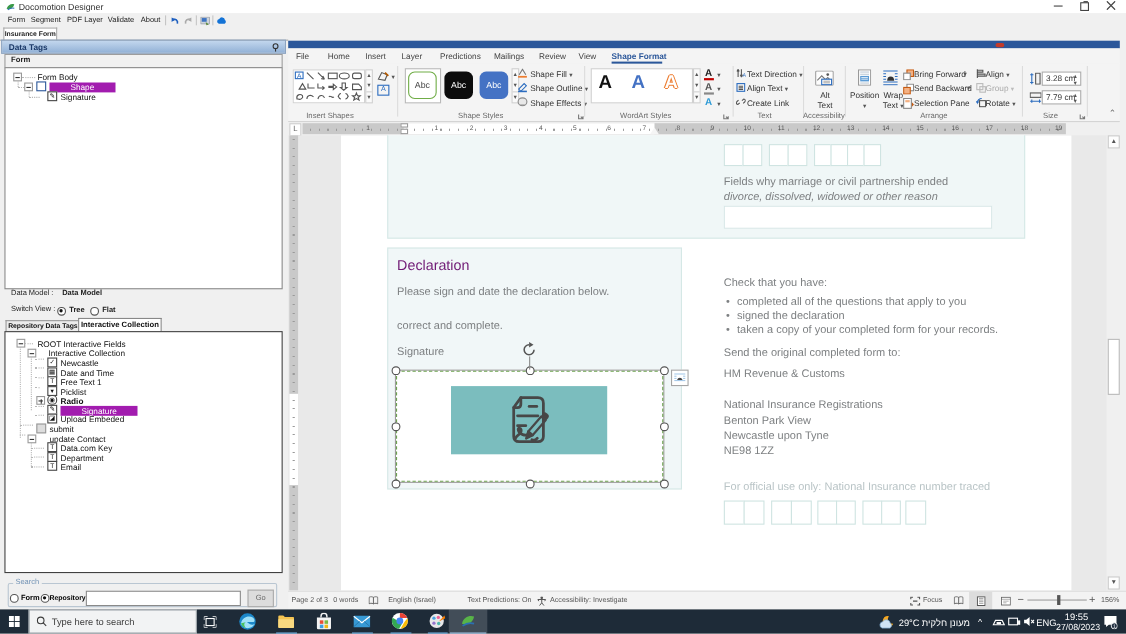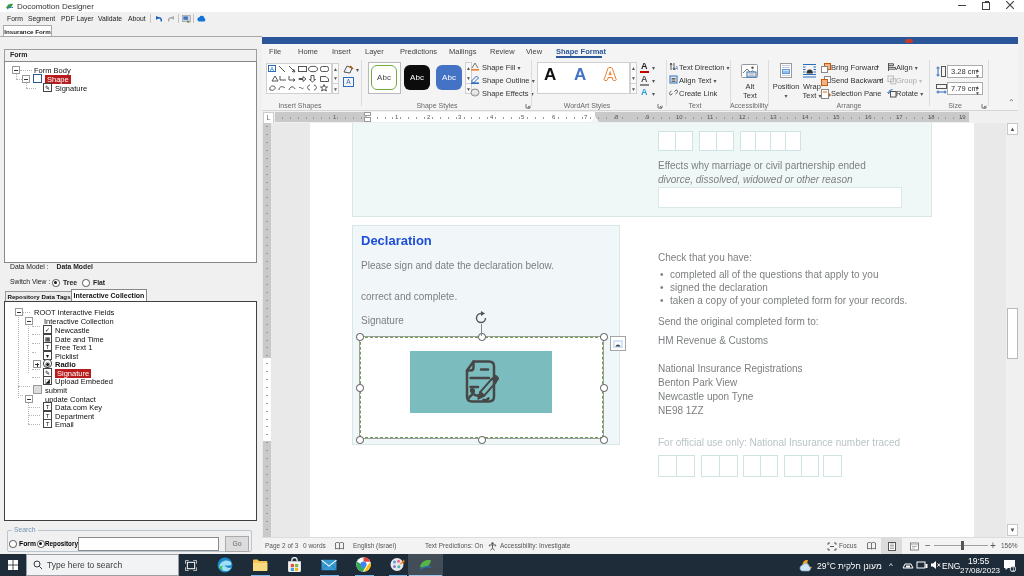--- a/index.html
+++ b/index.html
@@ -24,21 +24,21 @@
 .ptab{position:absolute;font-size:7.5px;font-weight:bold;color:#111;text-align:center}
 #tree2{left:4px;top:301px;width:251px;height:218px;background:#fff;border:1px solid #404040}
 #searchbox{left:7px;top:530px;width:243px;height:20px;border:1px solid #b9c6d2;border-radius:2px}
 #searchlbl{left:12px;top:526px;font-size:6.8px;color:#7293b5;background:#f0f0f0;padding:0 2px}
 
 .trow{position:absolute;font-size:7.5px;color:#111;line-height:9px}
 .exp{position:absolute;width:8px;height:8px;background:#fff;border:1px solid #999;box-sizing:border-box}
 .exp:before{content:"";position:absolute;left:1px;top:3px;width:4px;height:1px;background:#333}
 .exp.plus:after{content:"";position:absolute;left:2.5px;top:1.5px;width:1px;height:4px;background:#333}
 .ticon{position:absolute;width:9px;height:9px;background:#fff;border:1px solid #444;box-sizing:border-box;font-size:6px;line-height:8px;text-align:center;color:#111}
-.hl{background:#b91c1c;color:#fff;padding:0 2px}
+.hl{background:#a21caf;color:#fff;padding:0 19px}
 .vline{position:absolute;border-left:1px dotted #b5b5b5;width:0}
 .hline{position:absolute;border-top:1px dotted #b5b5b5;height:0}
 
 #bluebar{left:262px;top:37px;width:756px;height:7px;background:#2b579a}
 #ribtabs{left:262px;top:44px;width:756px;height:14px;background:#f4f4f4;font-size:7.5px;color:#444}
 .rtab{position:absolute;top:3px}
 #ribbon{left:262px;top:58px;width:756px;height:52px;background:#f4f4f4;border-bottom:1px solid #d4d4d4}
 .rsep{position:absolute;top:2px;height:46px;width:1px;background:#dcdcdc}
 .glabel{position:absolute;top:44px;font-size:7px;color:#6a6a6a;text-align:center}
 .rbtxt{position:absolute;font-size:7.5px;color:#333;white-space:nowrap}
@@ -47,21 +47,21 @@
 #hruler{left:275px;top:112px;width:694px;height:10px;background:#c9c9c9}
 #hrulerw{position:absolute;left:91.6px;top:0;width:228px;height:10px;background:#fff}
 #Lbox{left:263px;top:112px;width:9px;height:10px;background:#fff;border:1px solid #ccc;font-size:7px;color:#666;line-height:9px;text-align:center}
 #canvas{left:262px;top:123px;width:745px;height:414px;background:#e9e9e9;overflow:hidden}
 #vruler{position:absolute;left:1px;top:0px;width:8px;height:414px;background:#c9c9c9}
 #page{position:absolute;left:48px;top:0;width:664px;height:414px;background:#fff}
 #wsb{left:1006px;top:123px;width:13px;height:414px;background:#f0f0f0}
 .sbtn{position:absolute;left:1px;width:11px;height:12px;background:#fdfdfd;border:1px solid #c9c9c9;box-sizing:border-box;color:#555;font-size:6px;text-align:center;line-height:11px}
 
 .dtext{position:absolute;font-size:10px;color:#7c7f81;white-space:nowrap}
-.dteal{position:absolute;color:#1d4ed8;font-weight:bold;white-space:nowrap}
+.dteal{position:absolute;color:#701a75;font-weight:normal;white-space:nowrap}
 .cell{position:absolute;background:#fff;border:1px solid #cfe4e2;box-sizing:border-box}
 
 #status{left:262px;top:537px;width:762px;height:16px;background:#f3f3f3;border-top:1px solid #dcdcdc;font-size:6.5px;color:#555}
 .sitem{position:absolute;top:4px;white-space:nowrap}
 
 #taskbar{left:0;top:554px;width:1024px;height:22px;background:#1e2b38}
 #tsearch{position:absolute;left:26px;top:0px;width:153px;height:22px;background:#f2f3f4;border:1px solid #98a0a6;box-sizing:border-box;font-size:8.5px;color:#3c3c3c}
 .wtxt{position:absolute;color:#fff;font-size:8.5px;white-space:nowrap}
 </style></head>
 <body>
@@ -106,20 +106,26 @@
   <svg class="a" style="left:197px;top:3px" width="9" height="7" viewBox="0 0 18 14">
         <path d="M4 13 A4.4 4.4 0 0 1 4.6 4.4 A5.6 5.6 0 0 1 15 6.4 A3.8 3.8 0 0 1 14.4 13Z" fill="#1473d6"></path>
       </svg>
 </div>
 
 <div class="a" id="doctabs">
       <div id="doctab">Insurance Form</div>
     </div>
 <div class="a" style="left:0;top:36px;width:262px;height:1px;background:#a9a9a9"></div>
 
+<div class="a" id="dtheader"><span style="padding-left:6px">Data Tags</span>
+ <svg class="a" style="left:245px;top:2px" width="7" height="8" viewBox="0 0 7 8">
+        <circle cx="3.5" cy="3" r="2.2" fill="none" stroke="#333" stroke-width="1"></circle>
+        <path d="M3.5 5 L3.5 8" stroke="#333" stroke-width="1"></path>
+      </svg>
+</div>
 <div class="a" id="formbar"><span style="padding-left:5px">Form</span></div>
 <div class="a" id="tree1">
   <div class="vline" style="left:11px;top:8px;height:9px"></div>
   <div class="hline" style="left:11px;top:17px;width:10px"></div>
   <div class="vline" style="left:21px;top:17px;height:9px"></div>
   <div class="hline" style="left:21px;top:26px;width:10px"></div>
   <div class="hline" style="left:15px;top:8px;width:12px"></div>
   <div class="exp" style="left:7px;top:4px"></div>
   <div class="trow nw" style="left:29px;top:4px">Form Body</div>
   <div class="exp" style="left:17px;top:13px"></div>
@@ -438,21 +444,21 @@
   <div class="a" style="left:90px;top:102px;width:266px;height:218px;background:#f1f7f8;border:1px solid #d5e8e6"></div>
 
   <div class="cell" style="left:396px;top:8px;width:18px;height:20px"></div>
       <div class="cell" style="left:413px;top:8px;width:18px;height:20px"></div>
   <div class="cell" style="left:437px;top:8px;width:18px;height:20px"></div>
       <div class="cell" style="left:454px;top:8px;width:18px;height:20px"></div>
   <div class="cell" style="left:478px;top:8px;width:16px;height:20px"></div>
       <div class="cell" style="left:493px;top:8px;width:16px;height:20px"></div>
       <div class="cell" style="left:508px;top:8px;width:16px;height:20px"></div>
       <div class="cell" style="left:523px;top:8px;width:16px;height:20px"></div>
-  <div class="dtext" style="left:396px;top:37px">Effects why marriage or civil partnership ended</div>
+  <div class="dtext" style="left:396px;top:37px">Fields why marriage or civil partnership ended</div>
   <div class="dtext" style="left:396px;top:51px;font-style:italic">divorce, dissolved, widowed or other reason</div>
   <div class="a" style="left:396px;top:64px;width:242px;height:19px;background:#fff;border:1px solid #d9e8e8"></div>
 
   <div class="dteal" style="left:99px;top:110px;font-size:13px">Declaration</div>
   <div class="dtext" style="left:99px;top:137px">Please sign and date the declaration below.</div>
   <div class="dtext" style="left:99px;top:168px">correct and complete.</div>
   <div class="dtext" style="left:99px;top:192px">Signature</div>
 
   <div class="dtext" style="left:396px;top:129px">Check that you have:</div>
   <div class="dtext" style="left:398px;top:146px">•</div>

